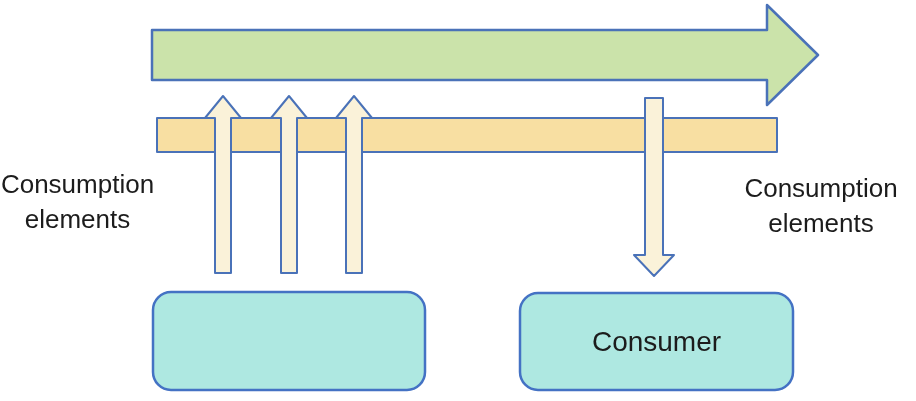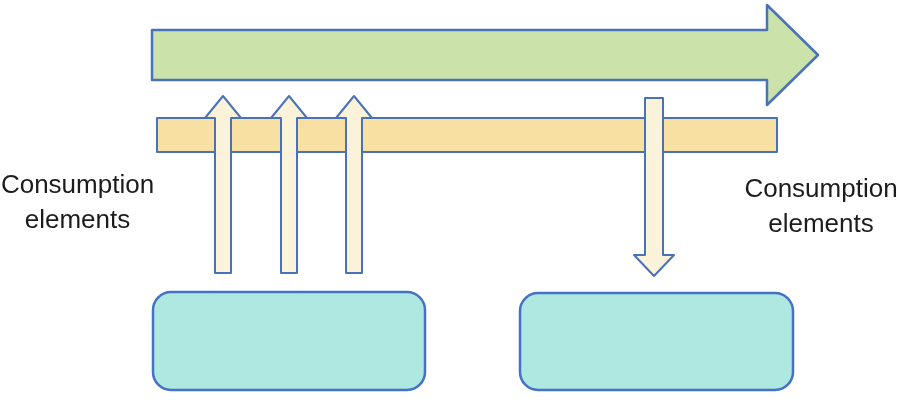--- a/index.html
+++ b/index.html
@@ -112,14 +112,15 @@
     <span>Consumption</span>
     <span>elements</span>
   </div>
 
   <div class="label label-side label-consumption">
     <span>Consumption</span>
     <span>elements</span>
   </div>
 
 
+  <div class="label label-consumer">Consumer</div>
 
 </div>
 
 </body></html>

